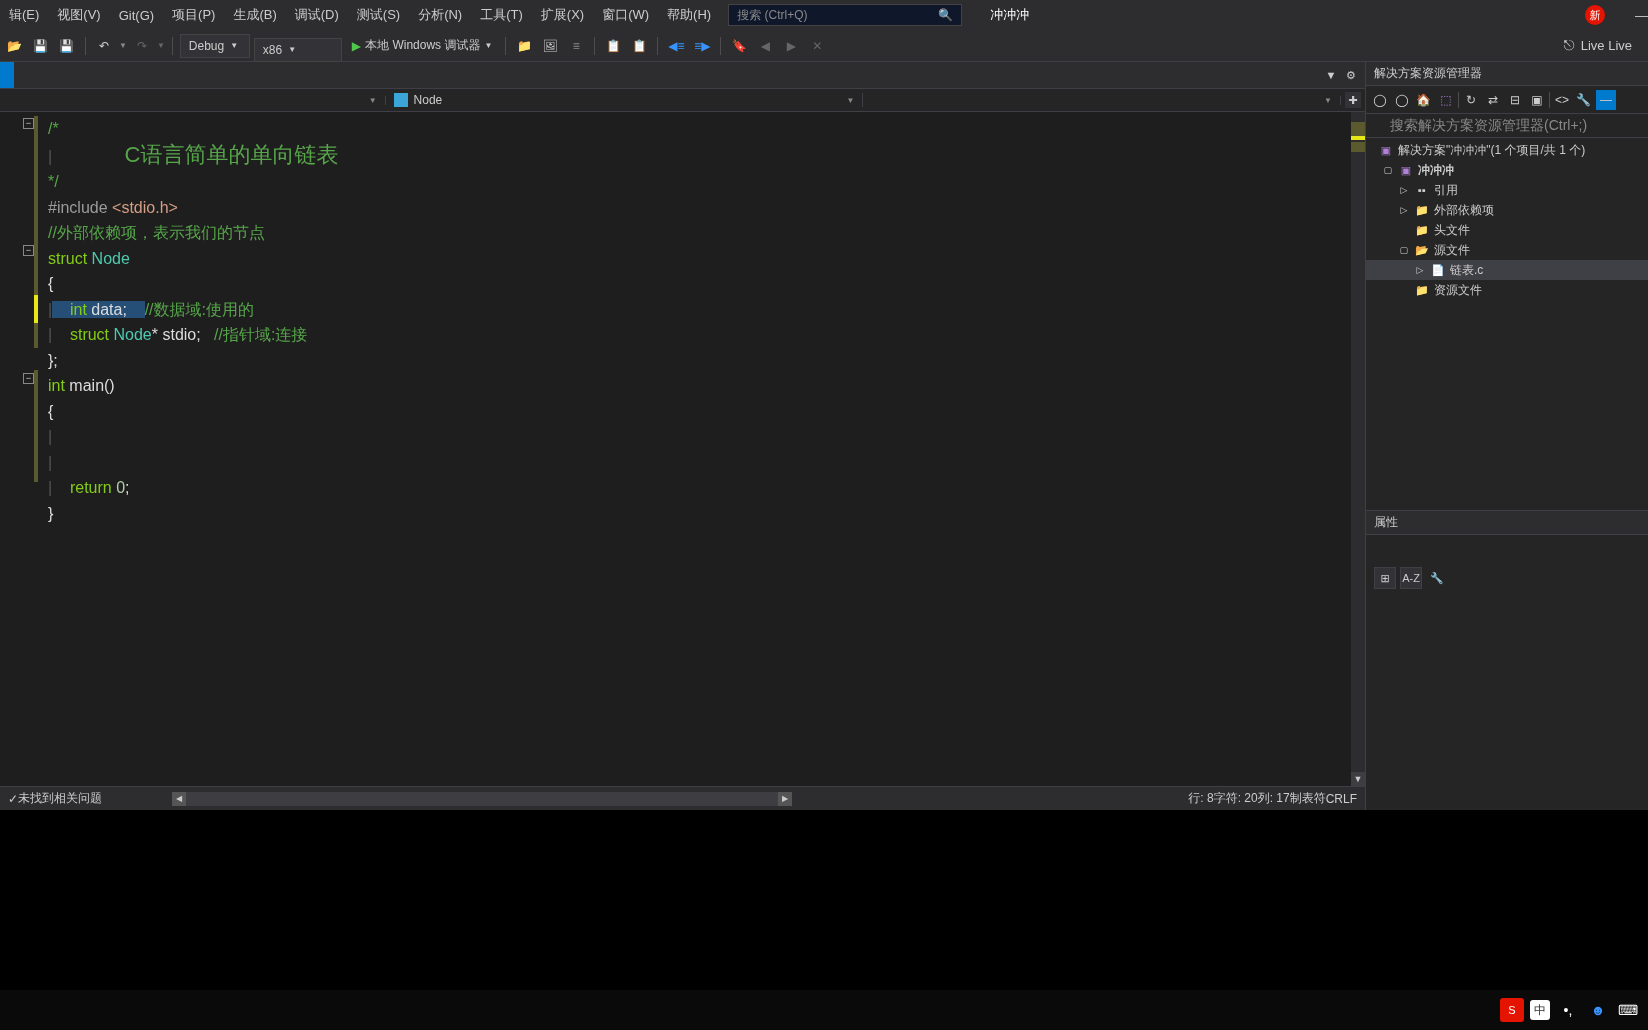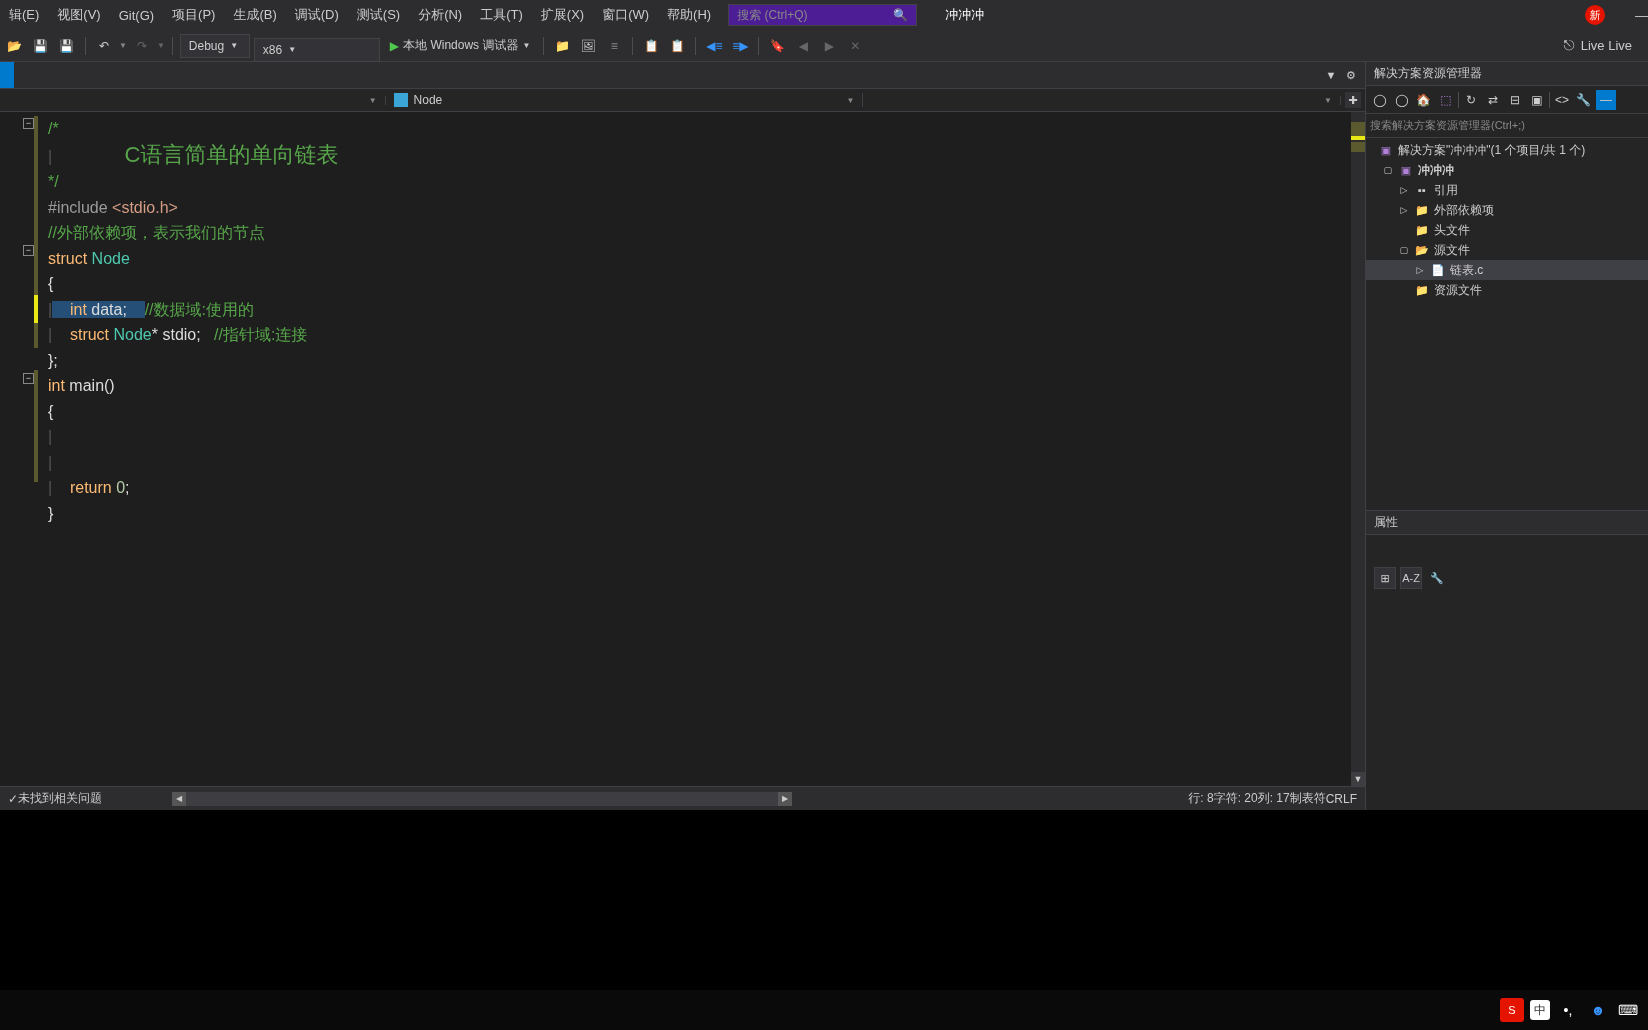--- a/index.html
+++ b/index.html
@@ -1,19 +1,19 @@
 <!DOCTYPE html>
 <html><head>
 <meta charset="utf-8">
 <style>
 * { margin: 0; padding: 0; box-sizing: border-box; }
 body { font-family: "Microsoft YaHei", sans-serif; background: #2d2d30; color: #ccc; overflow: hidden; height: 1030px; width: 1648px; }
 .menubar { height: 30px; background: #2d2d30; display: flex; align-items: center; font-size: 13px; }
 .menubar .menu-item { padding: 5px 9px; cursor: pointer; }
-.menubar .search-box { margin-left: 8px; width: 189px; height: 22px; background: #4c1d95; border: 1px solid #434346; display: flex; align-items: center; padding: 0 8px; font-size: 12px; color: #888; }
+.menubar .search-box { margin-left: 8px; width: 234px; height: 22px; background: #0f172a; border: 1px solid #434346; display: flex; align-items: center; padding: 0 8px; font-size: 12px; color: #888; }
 .menubar .search-box .search-lbl { flex: 1; }
 .menubar .search-icon { color: #ccc; }
 .menubar .project-name { margin-left: 18px; font-size: 13px; color: #fff; padding: 4px 10px; }
 .menubar .spacer { flex: 1; }
 .menubar .new-badge { width: 20px; height: 20px; border-radius: 50%; background: #e51400; color: #fff; font-size: 11px; display: flex; align-items: center; justify-content: center; margin-right: 30px; }
 
 .toolbar { height: 32px; background: #2d2d30; border-bottom: 1px solid #3f3f46; display: flex; align-items: center; padding: 0 4px; font-size: 12px; gap: 4px; }
 .toolbar .icon-btn { width: 22px; height: 22px; display: flex; align-items: center; justify-content: center; cursor: pointer; color: #ccc; }
 .toolbar .sep { width: 1px; height: 18px; background: #4d4d50; margin: 0 3px; }
 .toolbar .dropdown { height: 24px; background: #333337; border: 1px solid #434346; display: flex; align-items: center; padding: 0 8px; font-size: 12px; color: #ccc; cursor: pointer; }
@@ -38,35 +38,35 @@
 .navbar .nav-section:last-child { border-right: none; }
 .navbar .nav-icon { width: 14px; height: 14px; background: #3ba5d8; margin-right: 6px; display: inline-block; }
 .navbar .caret { margin-left: auto; font-size: 8px; color: #888; }
 .navbar .plus-icon { width: 16px; height: 16px; background: #333337; display: flex; align-items: center; justify-content: center; cursor: pointer; margin: 0 4px; font-size: 11px; }
 .gutter { width: 36px; background: #1e1e1e; position: relative; }
 .fold { position: absolute; right: 2px; width: 11px; height: 11px; border: 1px solid #888; background: #1e1e1e; font-size: 9px; text-align: center; line-height: 9px; color: #ccc; cursor: pointer; }
 .margin-bar { position: absolute; left: 34px; width: 4px; background: #5a5a2e; }
 .margin-yellow { position: absolute; left:34px; width:4px; background: #e8e817; }
 .code-lines { flex: 1; padding-left: 12px; padding-top: 4px; white-space: pre; line-height: 25.5px; position: relative; }
 .code-lines .line-guide { color: #555; display: inline; }
-.kw { color: #fdba74; }
+.kw { color: #84cc16; }
 .typ { color: #4ec9b0; }
 .com { color: #57a64a; }
 .num { color: #b5cea8; }
 .var { color: #dcdcdc; }
 .preproc { color: #9b9b9b; }
 .inc-brackets { color: #d69d85; }
 .sel { background: #264f78; }
 .doc-com { color: #57a64a; font-size: 22px; padding-left: 48px; }
 
 .right-panel { width: 283px; background: #252526; border-left: 1px solid #3f3f46; display: flex; flex-direction: column; }
 .panel-title { height: 24px; background: #2d2d30; display: flex; align-items: center; padding: 0 8px; font-size: 12px; border-bottom: 1px solid #3f3f46; }
 .panel-toolbar { height: 28px; display: flex; align-items: center; padding: 0 4px; gap: 2px; border-bottom: 1px solid #3f3f46; background:#252526; }
 .panel-toolbar .pt-btn { width: 20px; height: 20px; display: flex; align-items: center; justify-content: center; cursor: pointer; font-size: 12px; color: #ccc; }
-.panel-search { height: 24px; background: #252526; border-bottom: 1px solid #3f3f46; display: flex; align-items: center; padding: 0 4px; font-size: 11px; color: #888; text-align: center; }
+.panel-search { height: 24px; background: #252526; border-bottom: 1px solid #3f3f46; display: flex; align-items: center; padding: 0 24px; font-size: 14px; color: #888; text-align: center; }
 
 .tree { flex: 1; background: #252526; font-size: 12px; overflow-y: auto; padding-top: 2px; }
 .tree-item { display: flex; align-items: center; height: 20px; padding-left: 8px; cursor: pointer; }
 .tree-item.selected { background: #3f3f46; }
 .tree-item .expand { width: 12px; text-align: center; font-size: 9px; color: #ccc; }
 .tree-item .ticon { width: 16px; height: 14px; margin: 0 4px; display: inline-flex; align-items: center; justify-content: center; font-size: 11px; }
 .tree-item .tlabel { flex: 1; }
 .indent-1 { padding-left: 16px; } .indent-2 { padding-left: 32px; } .indent-3 { padding-left: 48px; }
 
 .props-panel { height: 300px; background: #252526; border-top: 1px solid #3f3f46; }
@@ -124,21 +124,21 @@
   <div class="sep"></div>
   <div class="icon-btn undo-icon">↶</div>
   <span style="font-size:8px;color:#888;">▼</span>
   <div class="icon-btn" style="color:#666;">↷</div>
   <span style="font-size:8px;color:#666;">▼</span>
   <div class="sep"></div>
   <div class="dropdown" style="width:70px;">
     <span>Debug</span>
     <span class="caret">▼</span>
   </div>
-  <div class="dropdown" style="width:126px;margin-top:8px;">
+  <div class="dropdown" style="width:88px;margin-top:8px;">
     <span>x86</span>
     <span class="caret">▼</span>
   </div>
   <div class="debug-btn">
     <span class="play">▶</span>
     <span>本地 Windows 调试器</span>
     <span class="caret">▼</span>
   </div>
   <div class="sep"></div>
   <div class="icon-btn box-icon">📁</div>

